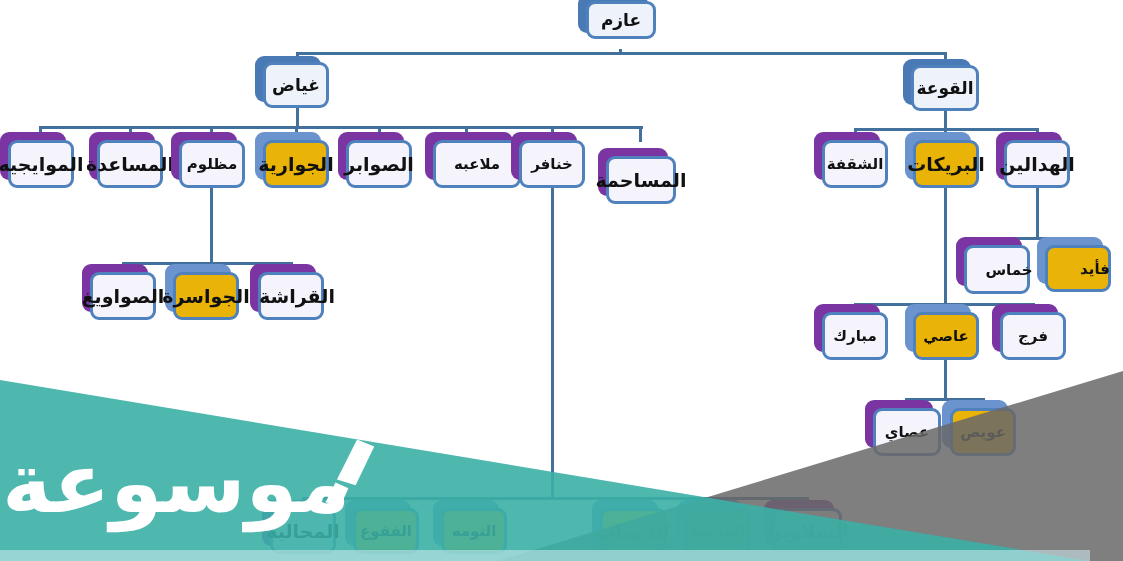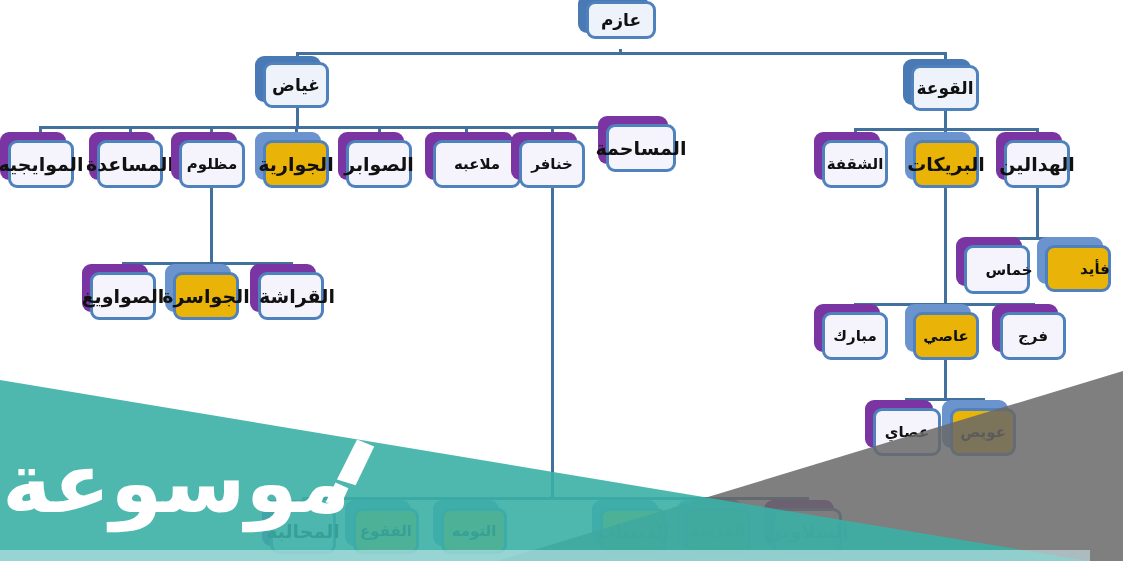--- a/index.html
+++ b/index.html
@@ -98,21 +98,21 @@
   <div class="node b root" style="left:263px;top:62px;width:66px;height:46px;">غياض</div>
   <div class="node b root" style="left:911px;top:65px;width:68px;height:46px;">القوعة</div>
 
   <div class="node p sm" style="left:8px;top:140px;width:66px;height:48px;">الموايجيه</div>
   <div class="node p sm" style="left:97px;top:140px;width:66px;height:48px;">المساعدة</div>
   <div class="node p" style="left:179px;top:140px;width:66px;height:48px;">مظلوم</div>
   <div class="node b sm" style="left:263px;top:140px;width:66px;height:48px;">الجوارية</div>
   <div class="node p sm" style="left:346px;top:140px;width:66px;height:48px;">الصوابر</div>
   <div class="node p" style="left:433px;top:140px;width:88px;height:48px;">ملاعبه</div>
   <div class="node p" style="left:519px;top:140px;width:66px;height:48px;">خنافر</div>
-  <div class="node p sm" style="left:606px;top:124px;width:70px;height:48px;">المساحمة</div>
+  <div class="node p sm" style="left:606px;top:156px;width:70px;height:48px;">المساحمة</div>
 
   <div class="node p sm" style="left:258px;top:272px;width:66px;height:48px;padding-left:12px;">القراشة</div>
   <div class="node b sm" style="left:173px;top:272px;width:66px;height:48px;">الجواسرة</div>
   <div class="node p sm" style="left:90px;top:272px;width:66px;height:48px;">الصواويغ</div>
 
   <div class="node p" style="left:822px;top:140px;width:66px;height:48px;">الشقفة</div>
   <div class="node b sm" style="left:913px;top:140px;width:66px;height:48px;">البريكات</div>
   <div class="node p sm" style="left:1004px;top:140px;width:66px;height:48px;">الهدالين</div>
 
   <div class="node p" style="left:964px;top:245px;width:66px;height:49px;padding-left:24px;">خماس</div>

